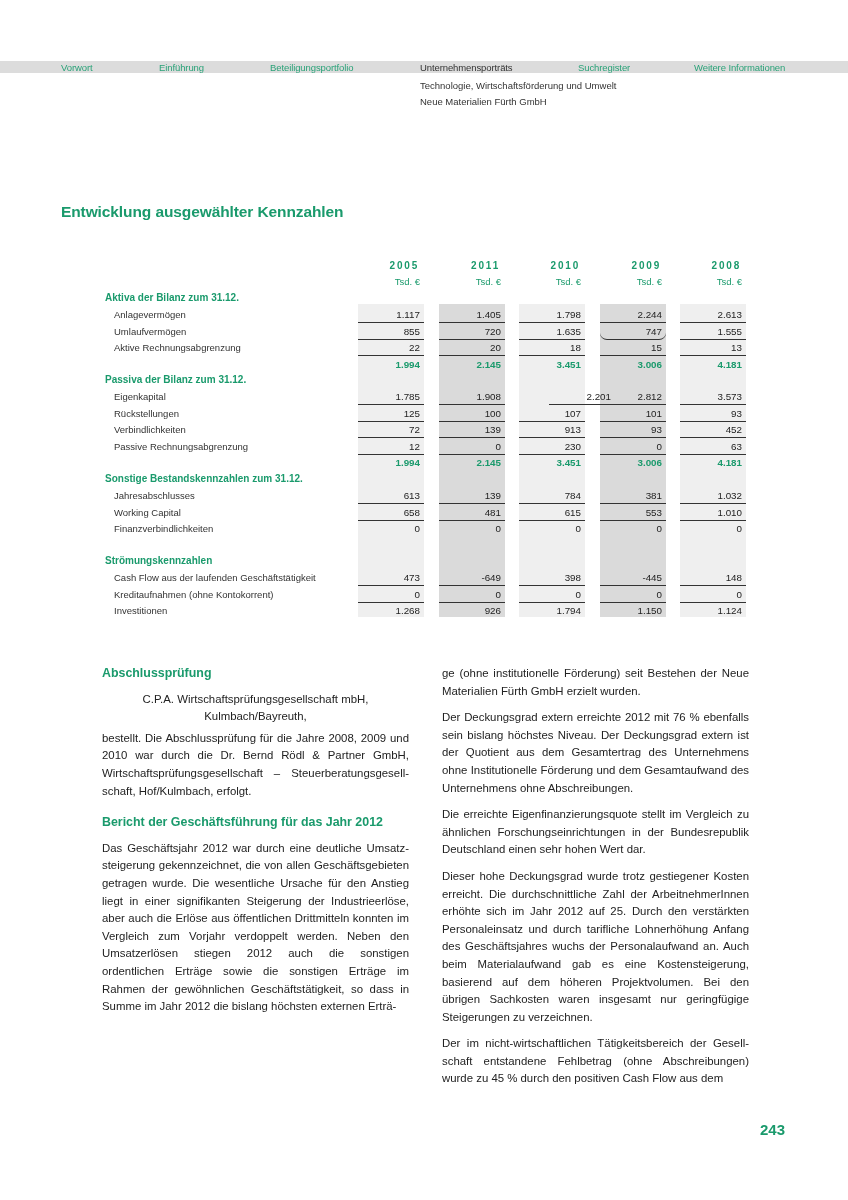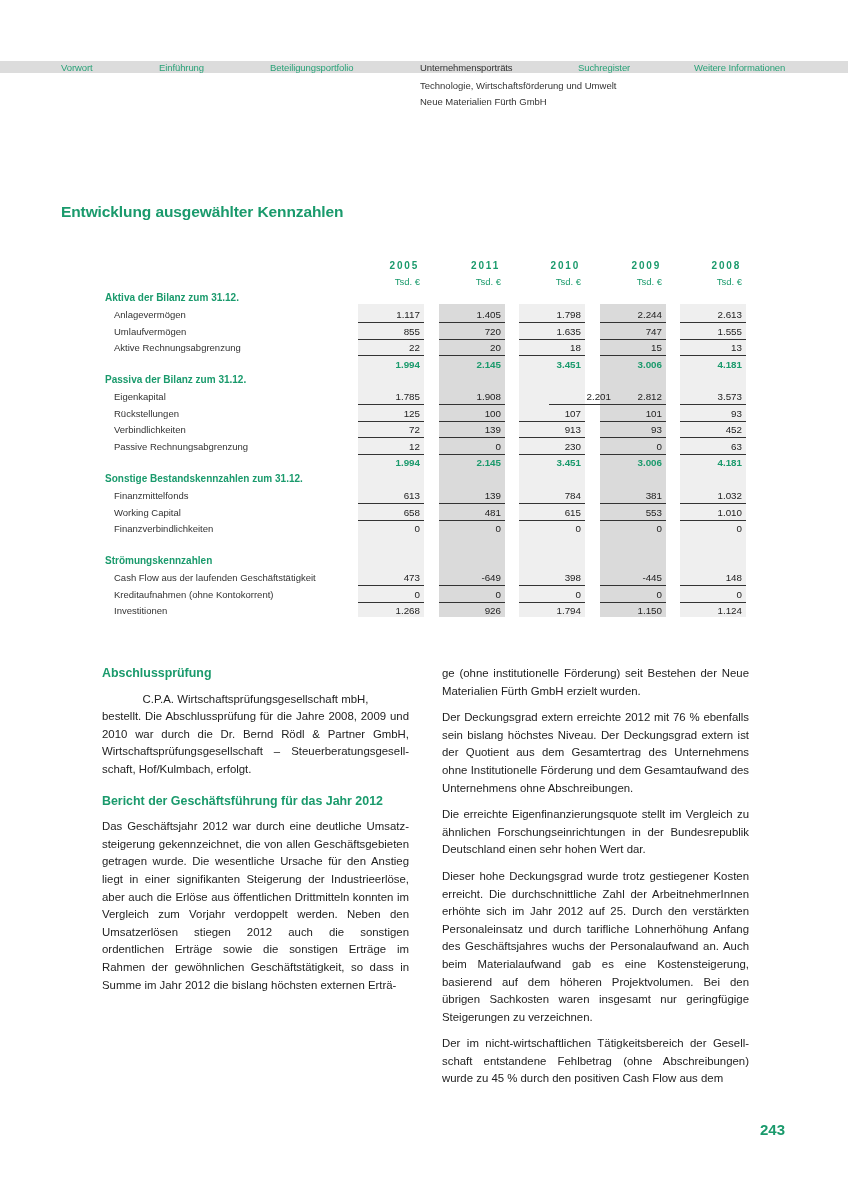--- a/index.html
+++ b/index.html
@@ -78,21 +78,21 @@
     <div class="row-label" style="top: 309px;">Anlagevermögen</div>
     <div class="cell ul" style="left: 358px; top: 307px;">1.117</div>
     <div class="cell ul" style="left: 439px; top: 307px;">1.405</div>
     <div class="cell ul" style="left: 519px; top: 307px;">1.798</div>
     <div class="cell ul" style="left: 600px; top: 307px;">2.244</div>
     <div class="cell ul" style="left: 680px; top: 307px;">2.613</div>
     <div class="row-label" style="top: 325.5px;">Umlaufvermögen</div>
     <div class="cell ul" style="left: 358px; top: 323.5px;">855</div>
     <div class="cell ul" style="left: 439px; top: 323.5px;">720</div>
     <div class="cell ul" style="left: 519px; top: 323.5px;">1.635</div>
-    <div class="cell ul" style="left: 600px; top: 323.5px;">747</div>
+    <div class="cell ul" style="left: 600px; top: 323.5px; border-radius: 7px;">747</div>
     <div class="cell ul" style="left: 680px; top: 323.5px;">1.555</div>
     <div class="row-label" style="top: 342px;">Aktive Rechnungsabgrenzung</div>
     <div class="cell ul" style="left: 358px; top: 340px;">22</div>
     <div class="cell ul" style="left: 439px; top: 340px;">20</div>
     <div class="cell ul" style="left: 519px; top: 340px;">18</div>
     <div class="cell ul" style="left: 600px; top: 340px;">15</div>
     <div class="cell ul" style="left: 680px; top: 340px;">13</div>
     <div class="cell total" style="left: 358px; top: 356.5px;">1.994</div>
     <div class="cell total" style="left: 439px; top: 356.5px;">2.145</div>
     <div class="cell total" style="left: 519px; top: 356.5px;">3.451</div>
@@ -122,21 +122,21 @@
     <div class="cell ul" style="left: 439px; top: 438.5px;">0</div>
     <div class="cell ul" style="left: 519px; top: 438.5px;">230</div>
     <div class="cell ul" style="left: 600px; top: 438.5px;">0</div>
     <div class="cell ul" style="left: 680px; top: 438.5px;">63</div>
     <div class="cell total" style="left: 358px; top: 455px;">1.994</div>
     <div class="cell total" style="left: 439px; top: 455px;">2.145</div>
     <div class="cell total" style="left: 519px; top: 455px;">3.451</div>
     <div class="cell total" style="left: 600px; top: 455px;">3.006</div>
     <div class="cell total" style="left: 680px; top: 455px;">4.181</div>
     <div class="sec-label" style="top: 473px;">Sonstige Bestandskennzahlen zum 31.12.</div>
-    <div class="row-label" style="top: 490px;">Finanzmittelfonds</div>
+    <div class="row-label" style="top: 490px;">Jahresabschlusses</div>
     <div class="cell ul" style="left: 358px; top: 488px;">613</div>
     <div class="cell ul" style="left: 439px; top: 488px;">139</div>
     <div class="cell ul" style="left: 519px; top: 488px;">784</div>
     <div class="cell ul" style="left: 600px; top: 488px;">381</div>
     <div class="cell ul" style="left: 680px; top: 488px;">1.032</div>
     <div class="row-label" style="top: 506.5px;">Working Capital</div>
     <div class="cell ul" style="left: 358px; top: 504.5px; padding-left: 20px;">658</div>
     <div class="cell ul" style="left: 439px; top: 504.5px;">481</div>
     <div class="cell ul" style="left: 519px; top: 504.5px;">615</div>
     <div class="cell ul" style="left: 600px; top: 504.5px;">553</div>
@@ -164,20 +164,21 @@
     <div class="cell" style="left: 358px; top: 603px;">1.268</div>
     <div class="cell" style="left: 439px; top: 603px;">926</div>
     <div class="cell" style="left: 519px; top: 603px;">1.794</div>
     <div class="cell" style="left: 600px; top: 603px;">1.150</div>
     <div class="cell" style="left: 680px; top: 603px;">1.124</div>
   </div>
 
 <div class="col" style="left:102px; top:665px">
   <div class="h">Abschlussprüfung</div>
   <div class="center">C.P.A. Wirtschaftsprüfungsgesellschaft mbH,</div>
+  <div class="center" style="margin-bottom:4px">Kulmbach/Bayreuth,</div>
   <p>bestellt. Die Abschlussprüfung für die Jahre 2008, 2009 und 2010 war durch die Dr. Bernd Rödl &amp; Partner GmbH, Wirtschaftsprüfungsgesellschaft – Steuerberatungsgesell­schaft, Hof/Kulmbach, erfolgt.</p>
   <div class="h" style="margin-top:14px">Bericht der Geschäftsführung für das Jahr 2012</div>
   <p>Das Geschäftsjahr 2012 war durch eine deutliche Umsatz­steigerung gekennzeichnet, die von allen Geschäftsgebie­ten getragen wurde. Die wesentliche Ursache für den An­stieg liegt in einer signifikanten Steigerung der Industrie­erlöse, aber auch die Erlöse aus öffentlichen Drittmitteln konnten im Vergleich zum Vorjahr verdoppelt werden. Neben den Umsatzerlösen stiegen 2012 auch die sonsti­gen ordentlichen Erträge sowie die sonstigen Erträge im Rahmen der gewöhnlichen Geschäftstätigkeit, so dass in Summe im Jahr 2012 die bislang höchsten externen Erträ-</p>
 </div>
 
 <div class="col" style="left:442px; top:665px">
   <p>ge (ohne institutionelle Förderung) seit Bestehen der Neue Materialien Fürth GmbH erzielt wurden.</p>
   <p>Der Deckungsgrad extern erreichte 2012 mit 76 % eben­falls sein bislang höchstes Niveau. Der Deckungsgrad extern ist der Quotient aus dem Gesamtertrag des Unter­nehmens ohne Institutionelle Förderung und dem Ge­samtaufwand des Unternehmens ohne Abschreibungen.</p>
   <p>Die erreichte Eigenfinanzierungsquote stellt im Vergleich zu ähnlichen Forschungseinrichtungen in der Bundesrepu­blik Deutschland einen sehr hohen Wert dar.</p>
   <p>Dieser hohe Deckungsgrad wurde trotz gestiegener Kos­ten erreicht. Die durchschnittliche Zahl der Arbeitneh­merInnen erhöhte sich im Jahr 2012 auf 25. Durch den verstärkten Personaleinsatz und durch tarifliche Lohner­höhung Anfang des Geschäftsjahres wuchs der Personal­aufwand an. Auch beim Materialaufwand gab es eine Kostensteigerung, basierend auf dem höheren Projektvo­lumen. Bei den übrigen Sachkosten waren insgesamt nur geringfügige Steigerungen zu verzeichnen.</p>

